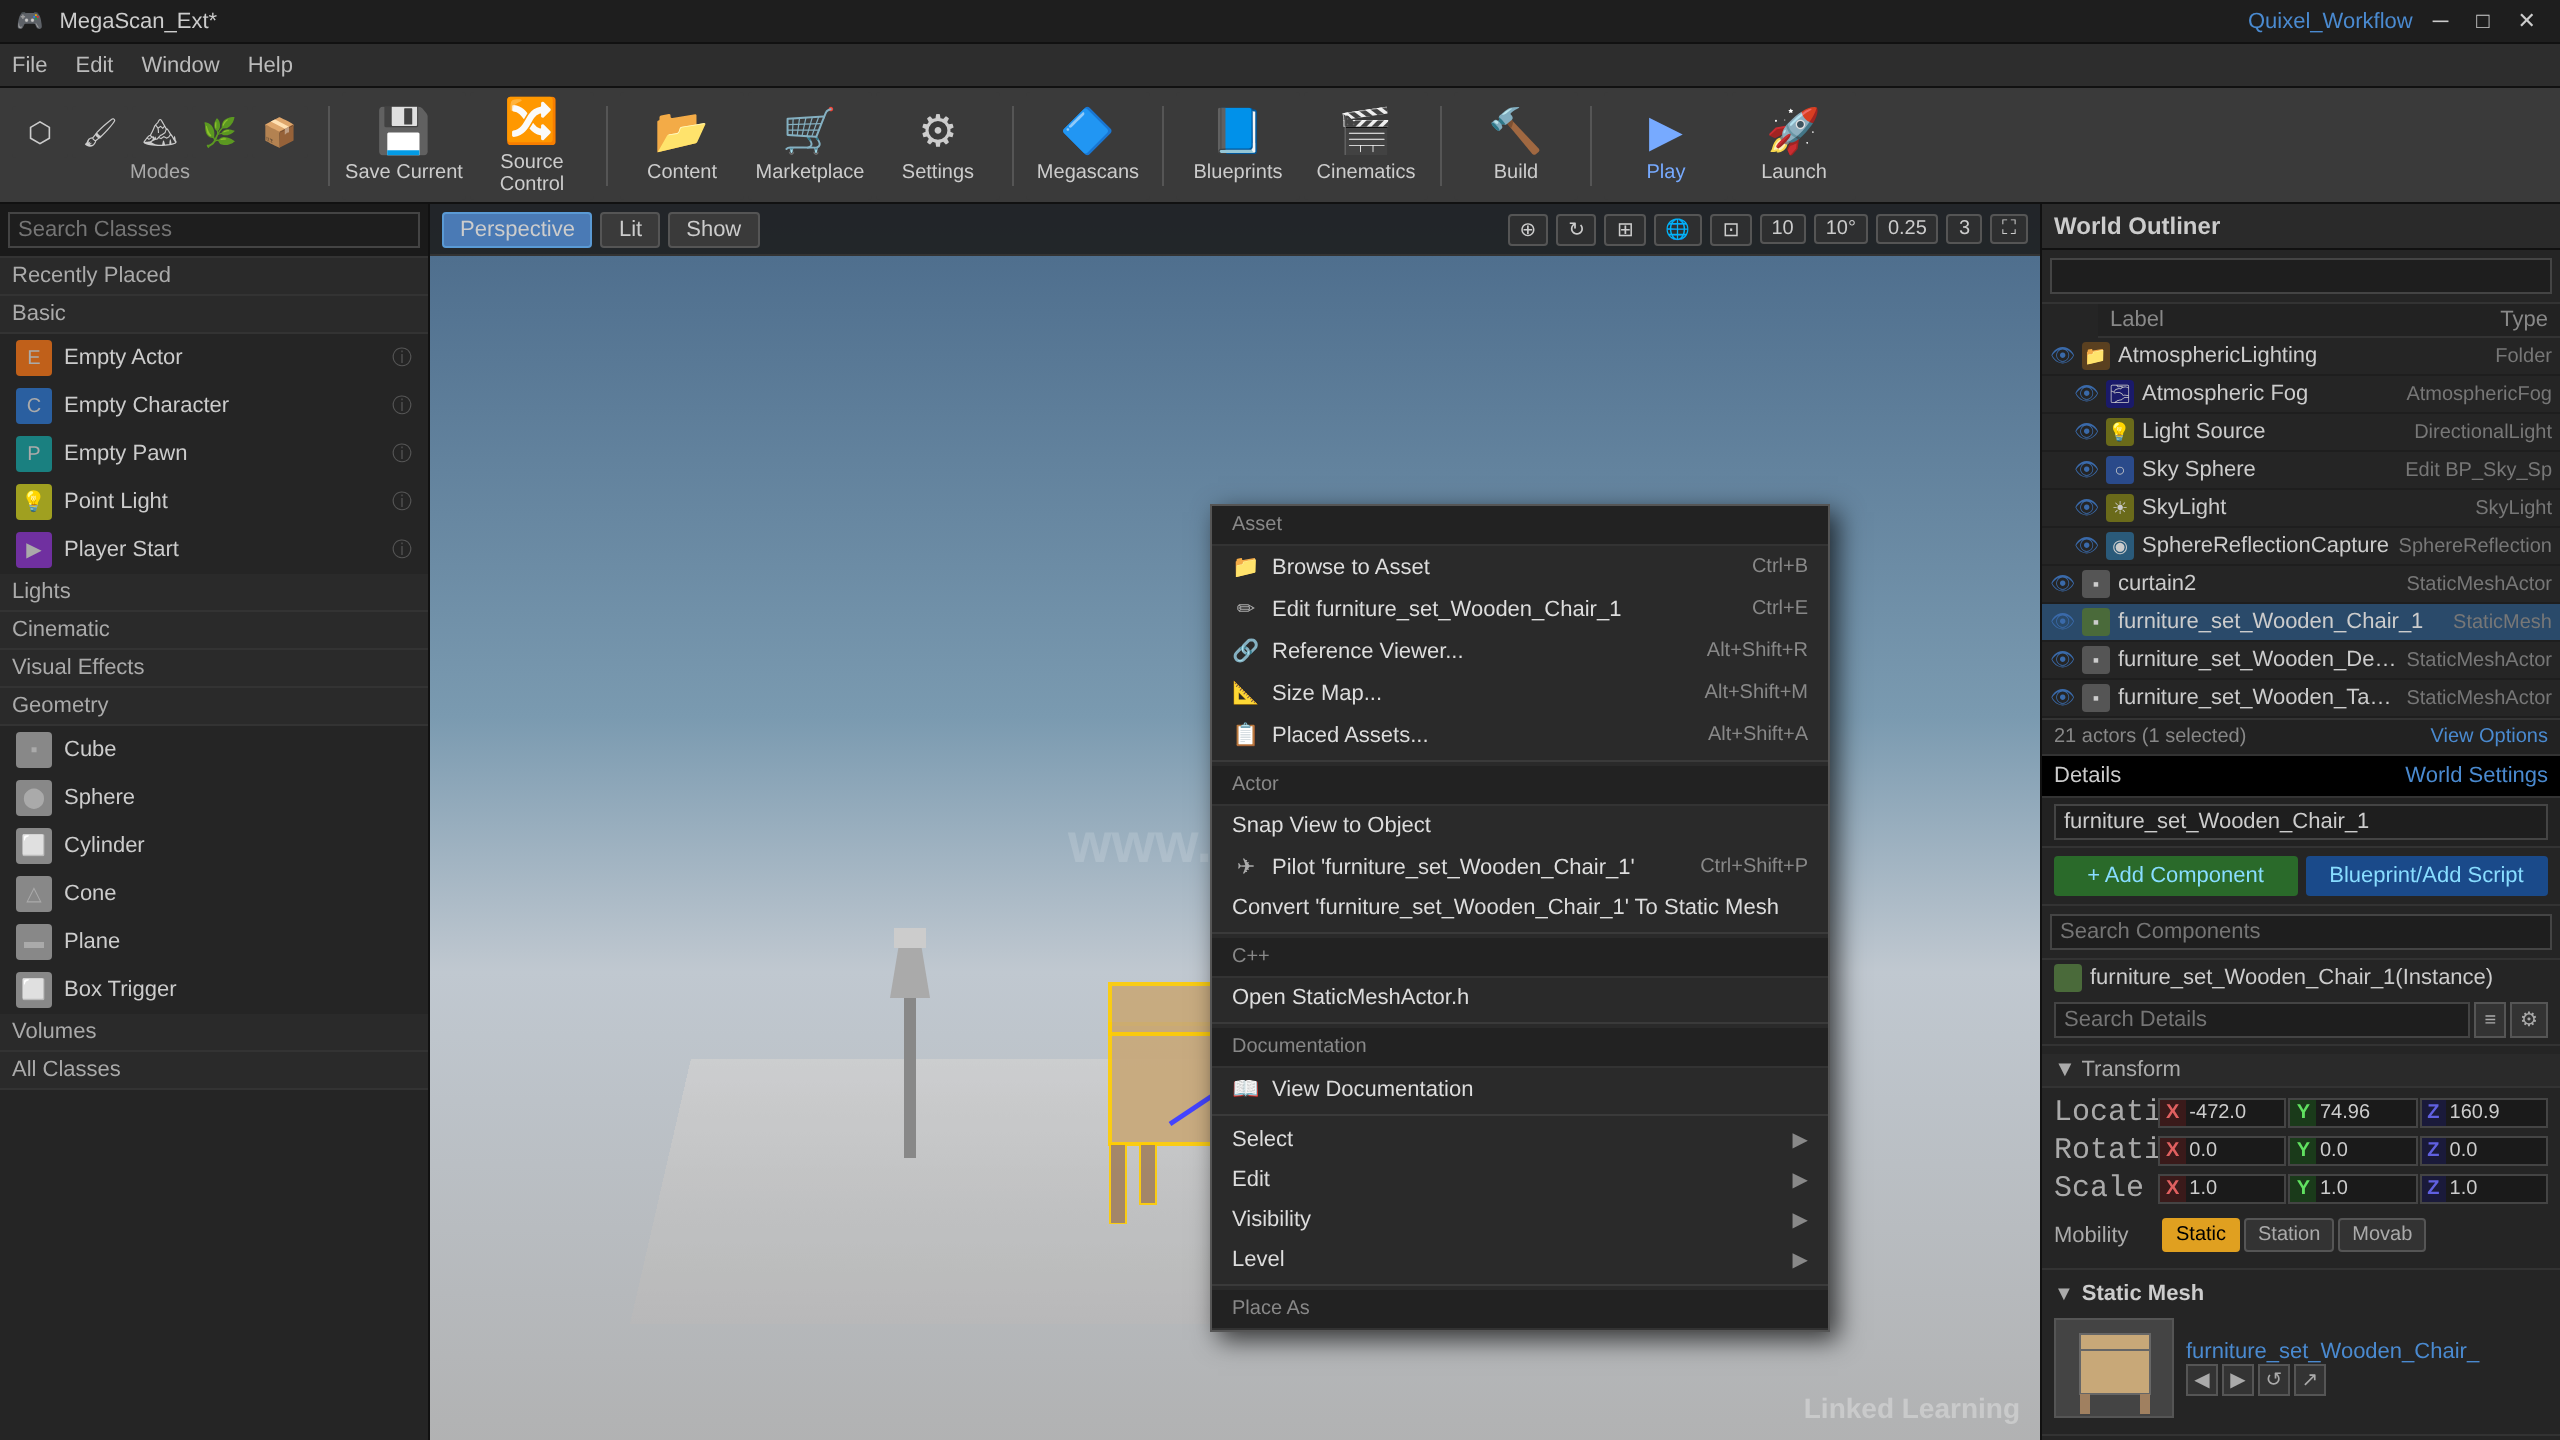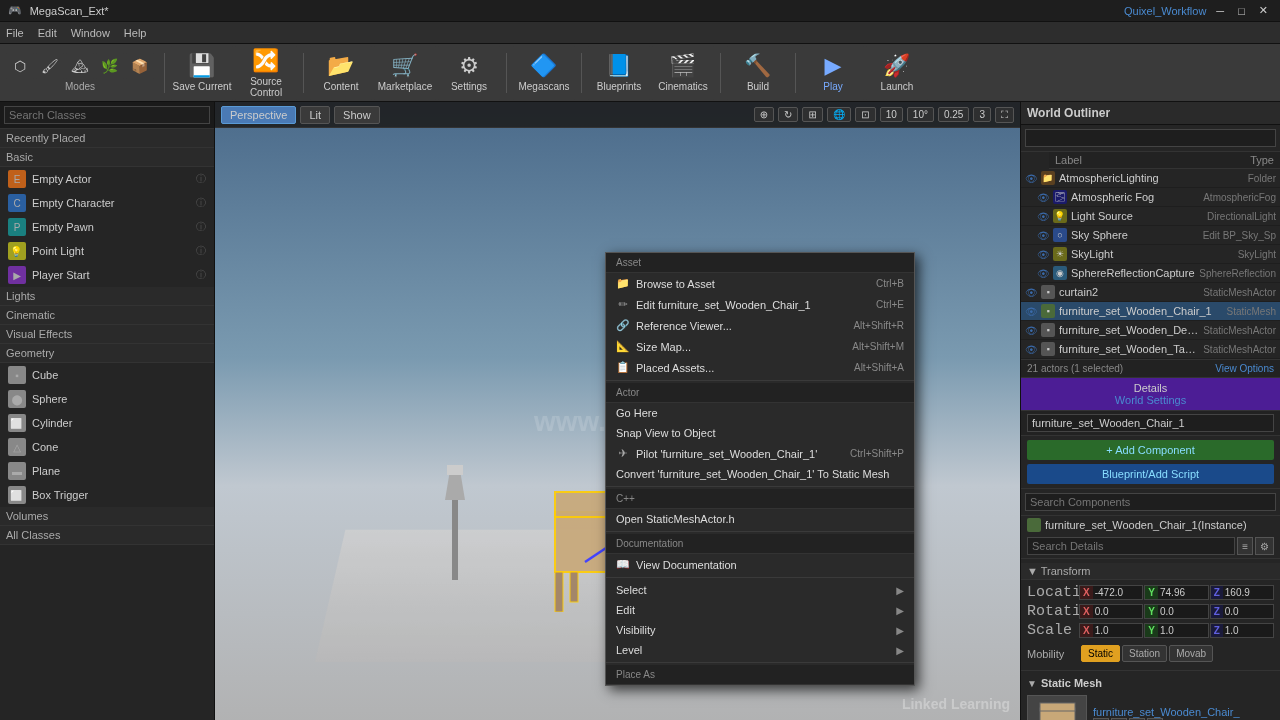--- a/index.html
+++ b/index.html
@@ -63,25 +63,25 @@
     .oi-icon { width: 14px; height: 14px; border-radius: 2px; background: #555; display: flex; align-items: center; justify-content: center; font-size: 9px; }
     .oi-icon.eye { background: #1a1a6a; }
     .oi-icon.folder { background: #5a4020; }
     .oi-label { font-size: 11px; color: #ccc; flex: 1; overflow: hidden; text-overflow: ellipsis; white-space: nowrap; }
     .oi-type { font-size: 10px; color: #777; }
     .oi-eye { color: #3a6aaa; font-size: 10px; width: 12px; }
     #actors-count { padding: 3px 6px; font-size: 10px; color: #888; background: #222; border-top: 1px solid #333; }
 
     
     #details-panel { border-top: 1px solid #333; flex: 1; overflow: hidden; display: flex; flex-direction: column; }
-    #details-header { display: flex; justify-content: space-between; align-items: center; padding: 4px 6px; background: #4c1d95; border-bottom: 1px solid #333; flex-direction: column; }
+    #details-header { display: flex; justify-content: space-between; align-items: center; padding: 4px 6px; background: #000000; border-bottom: 1px solid #333; }
     #details-header span { font-size: 11px; color: #ccc; }
     #details-name { padding: 3px 6px; background: #222; border-bottom: 1px solid #333; }
     #details-name input { width: 100%; background: #1e1e1e; border: 1px solid #444; color: #ccc; padding: 2px 4px; font-size: 11px; }
-    .details-btns { display: flex; gap: 4px; padding: 4px 6px; border-bottom: 1px solid #333; flex-direction: column; }
+    .details-btns { display: flex; gap: 4px; padding: 4px 6px; border-bottom: 1px solid #333; }
     .details-btn { flex: 1; padding: 4px 6px; font-size: 11px; border: none; cursor: pointer; border-radius: 2px; text-align: center; }
     .btn-green { background: #2a6a2a; color: #8df; }
     .btn-blue { background: #1a4a8a; color: #8df; }
     #search-components { padding: 4px; border-bottom: 1px solid #333; display: flex; gap: 2px; align-items: center; }
     #search-components input { flex: 1; background: #1e1e1e; border: 1px solid #444; color: #ccc; padding: 2px 4px; font-size: 11px; }
     .comp-item { display: flex; align-items: center; padding: 2px 6px; gap: 4px; cursor: pointer; }
     .comp-icon { width: 14px; height: 14px; background: #555; border-radius: 2px; }
     .comp-label { font-size: 11px; color: #ccc; }
 
     
@@ -366,25 +366,20 @@
           <span class="cm-item-label">Placed Assets...</span>
         </div>
         <span class="cm-item-shortcut">Alt+Shift+A</span>
       </div>
 
       <div class="cm-separator"></div>
       <div class="cm-section-label">Actor</div>
 
       <div class="cm-item">
         <div class="cm-item-left">
-          <span class="cm-item-label">Go Here</span>
-        </div>
-      </div>
-      <div class="cm-item">
-        <div class="cm-item-left">
           <span class="cm-item-label">Snap View to Object</span>
         </div>
       </div>
       <div class="cm-item">
         <div class="cm-item-left">
           <span class="cm-item-icon">✈</span>
           <span class="cm-item-label">Pilot 'furniture_set_Wooden_Chair_1'</span>
         </div>
         <span class="cm-item-shortcut">Ctrl+Shift+P</span>
       </div>

